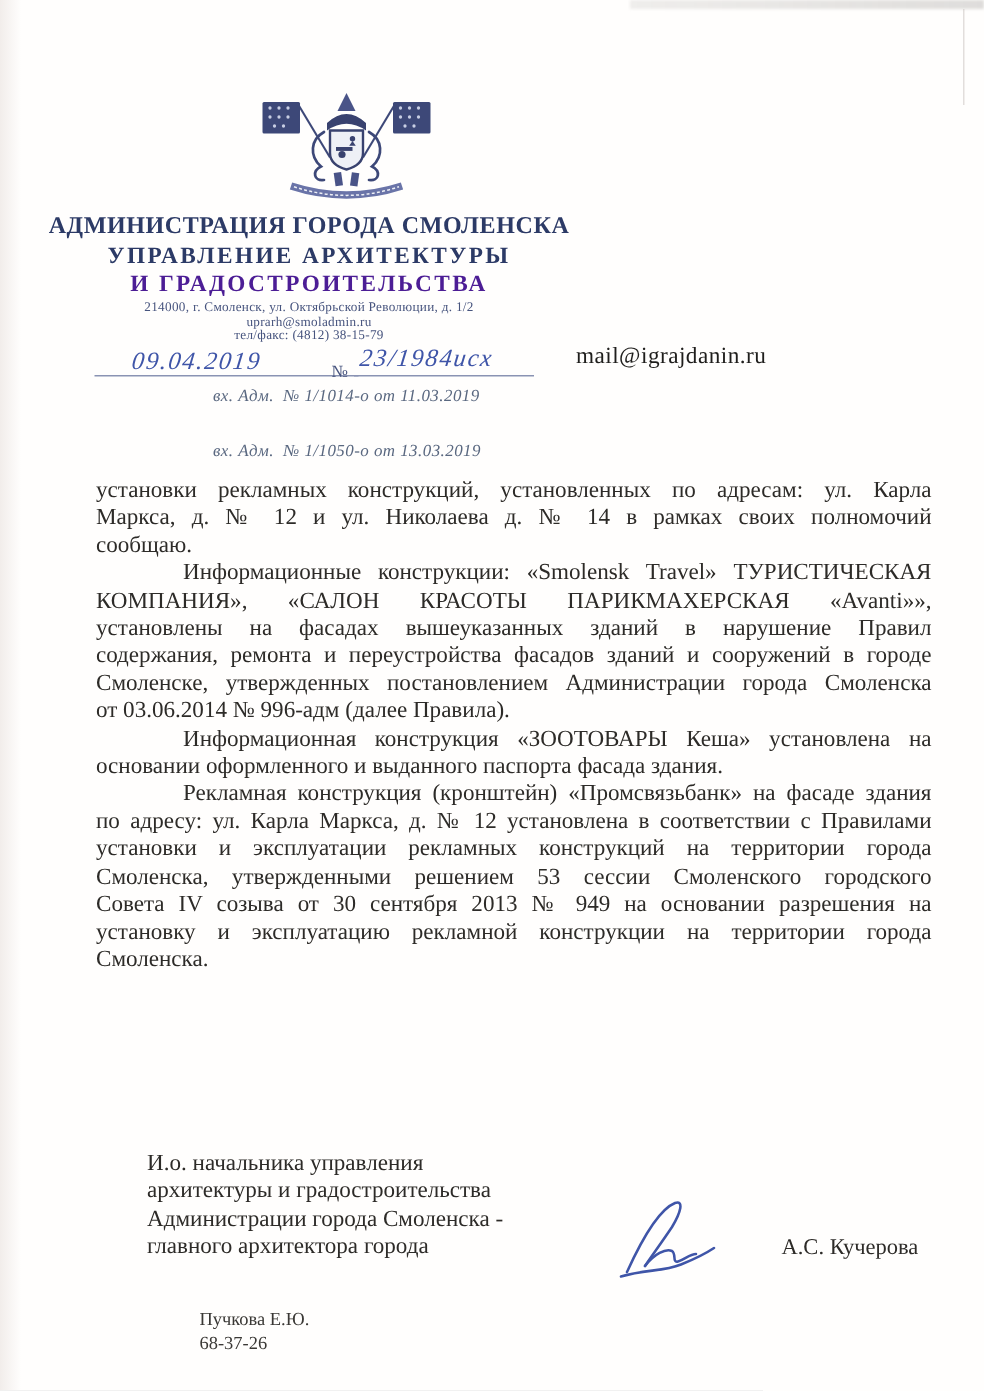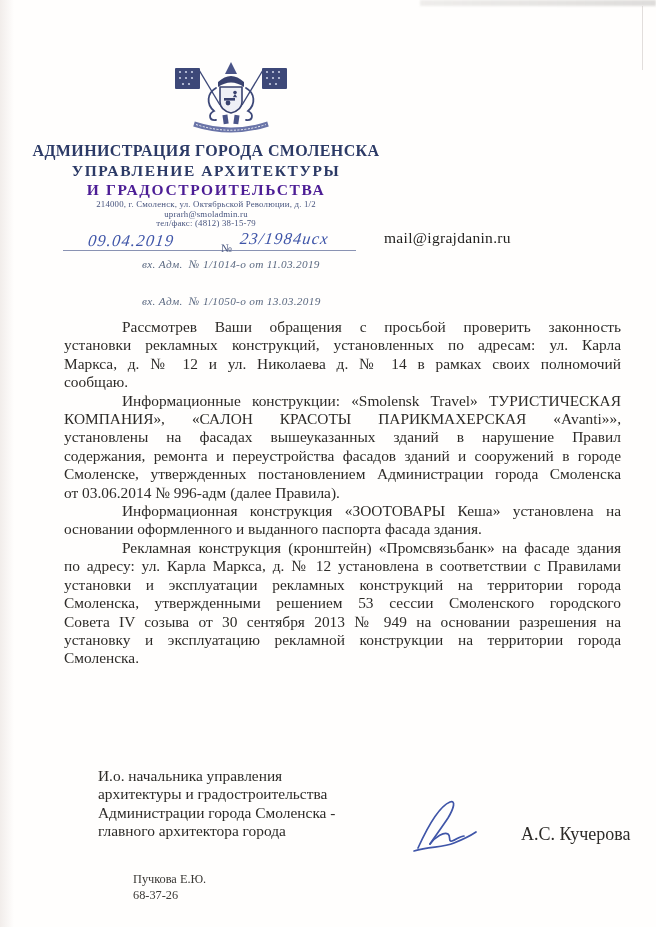--- a/index.html
+++ b/index.html
@@ -40,21 +40,21 @@
 
   
   .body{position:absolute;left:64px;top:318px;width:557px;font-size:15.4px;line-height:18.4px;}
   .line{text-align:justify;}
   .jl{text-align-last:justify;}
   .fl{text-indent:58px;}
 
   
   .sig-block{position:absolute;left:98px;top:767px;width:310px;font-size:15.4px;line-height:18.3px;}
   .sig-mark{position:absolute;left:410px;top:796px;}
-  .sig-name{position:absolute;left:521px;top:824px;font-size:18px;}
+  .sig-name{position:absolute;left:521px;top:824px;font-size:15px;}
 
   
   .footer{position:absolute;left:97px;top:872px;font-size:12.3px;line-height:15.5px;color:#3a3835;margin-left:36px;}
 </style>
 </head>
 <body>
 
 <div id="page">
 
   <div class="scan-edge-left"></div>
@@ -118,21 +118,20 @@
   <div class="u2"></div>
   <div class="date-hand hand">09.04.2019</div>
   <div class="num-sign">№</div>
   <div class="num-hand hand">23/1984исх</div>
   <div class="email">mail@igrajdanin.ru</div>
   <div class="ref-line ref1">вх. Адм.  № 1/1014-о от 11.03.2019</div>
   <div class="ref-line ref2">вх. Адм.  № 1/1050-о от 13.03.2019</div>
 
   <div class="body">
     <div>
-      <div class="line jl fl">Рассмотрев Ваши обращения с просьбой проверить законность</div>
       <div class="line jl">установки рекламных конструкций, установленных по адресам: ул. Карла</div>
       <div class="line jl">Маркса, д. № 12 и ул. Николаева д. № 14 в рамках своих полномочий</div>
       <div class="line">сообщаю.</div>
     </div>
     <div>
       <div class="line jl fl">Информационные конструкции: «Smolensk Travel» ТУРИСТИЧЕСКАЯ</div>
       <div class="line jl">КОМПАНИЯ», «САЛОН КРАСОТЫ ПАРИКМАХЕРСКАЯ «Avanti»»,</div>
       <div class="line jl">установлены на фасадах вышеуказанных зданий в нарушение Правил</div>
       <div class="line jl">содержания, ремонта и переустройства фасадов зданий и сооружений в городе</div>
       <div class="line jl">Смоленске, утвержденных постановлением Администрации города Смоленска</div>

